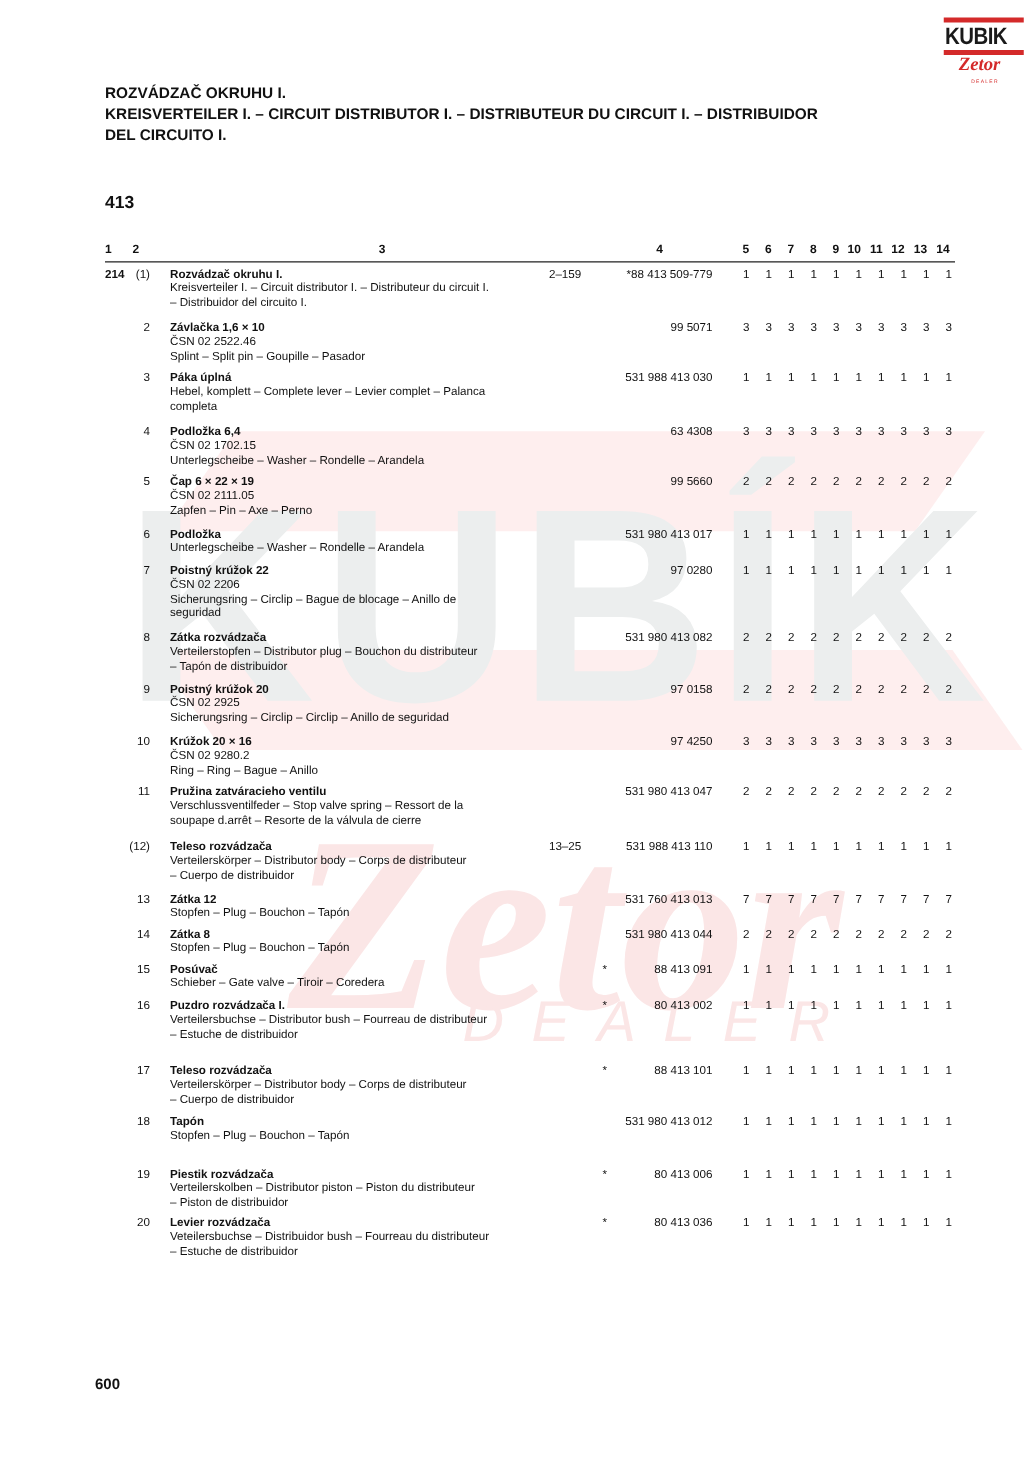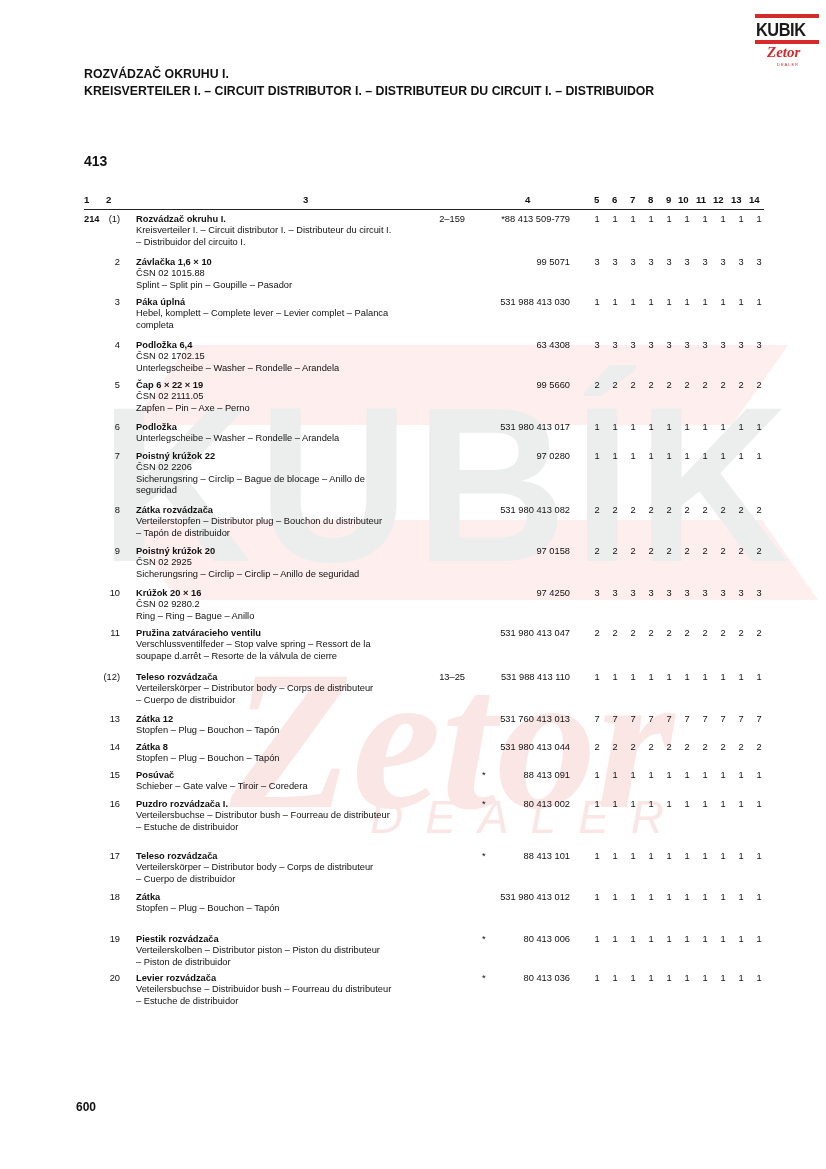--- a/index.html
+++ b/index.html
@@ -76,20 +76,21 @@
     <div class="bar" style="top:0;width:64px"></div>
     <div class="kubik">KUBIK</div>
     <div class="bar" style="top:26px;width:64px"></div>
     <div class="zetor">Zetor</div>
     <div class="dealer">DEALER</div>
   </div>
 
   <div class="title-block">
     <div>ROZVÁDZAČ OKRUHU I.</div>
     <div>KREISVERTEILER I. – CIRCUIT DISTRIBUTOR I. – DISTRIBUTEUR DU CIRCUIT I. – DISTRIBUIDOR</div>
+    <div>DEL CIRCUITO I.</div>
   </div>
 
   <div class="group-no">413</div>
 
   <div class="hdr">
     <span style="left:84px">1</span>
     <span style="left:106px">2</span>
     <span style="left:303px">3</span>
     <span style="left:525px">4</span>
     <span style="left:594px">5</span>
@@ -128,21 +129,21 @@
           <span style="left:717px">1</span>
           <span style="left:735px">1</span>
           <span style="left:753px">1</span>
         </div>
       </div>
       <div class="row" style="top: 257px;">
         <span class="c1"></span>
         <span class="c2">2</span>
         <div class="desc">
           <div class="line name">Závlačka 1,6 × 10</div>
-          <div class="line">ČSN 02 1015.88</div>
+          <div class="line">ČSN 02 2522.46</div>
           <div class="line">Splint – Split pin – Goupille – Pasador</div>
         </div>
         <span class="range"></span>
         <span class="star"></span>
         <span class="pn">99 5071</span>
         <div class="qty">
           <span style="left:591px">3</span>
           <span style="left:609px">3</span>
           <span style="left:627px">3</span>
           <span style="left:645px">3</span>
@@ -508,21 +509,21 @@
           <span style="left:699px">1</span>
           <span style="left:717px">1</span>
           <span style="left:735px">1</span>
           <span style="left:753px">1</span>
         </div>
       </div>
       <div class="row" style="top: 892px;">
         <span class="c1"></span>
         <span class="c2">18</span>
         <div class="desc">
-          <div class="line name">Zátka</div>
+          <div class="line name">Tapón</div>
           <div class="line">Stopfen – Plug – Bouchon – Tapón</div>
         </div>
         <span class="range"></span>
         <span class="star"></span>
         <span class="pn">531 980 413 012</span>
         <div class="qty">
           <span style="left:591px">1</span>
           <span style="left:609px">1</span>
           <span style="left:627px">1</span>
           <span style="left:645px">1</span>

